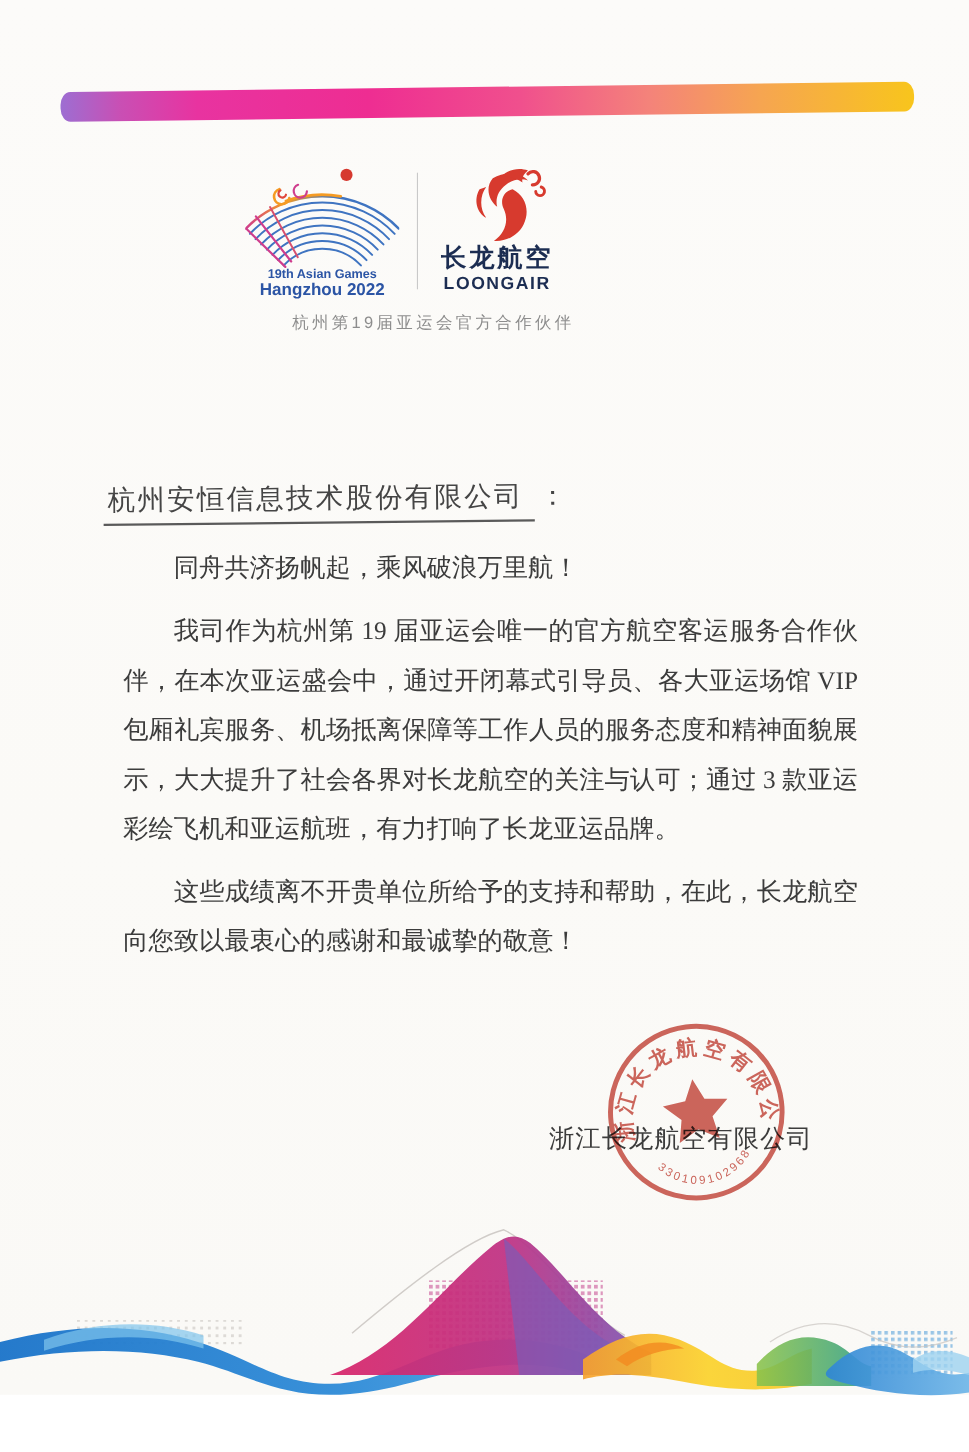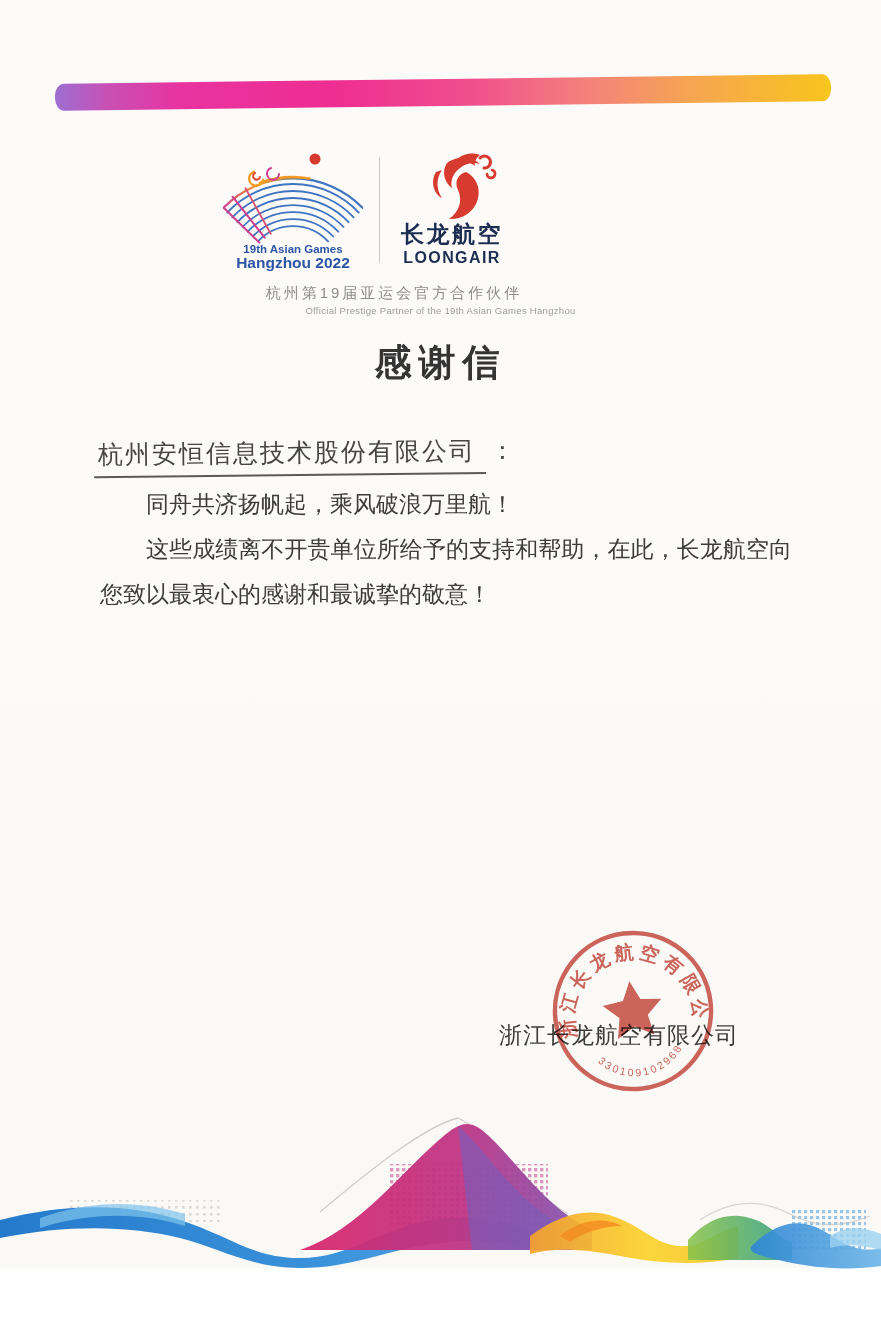--- a/index.html
+++ b/index.html
@@ -43,21 +43,21 @@
   }
   .salutation .name{
     display:inline-block;padding:0 10px 5px 4px;letter-spacing:2px;
     border-bottom:2px solid #5a5a5a;
   }
   .salutation .colon{display:inline-block;margin-left:4px;}
   .body-text{
     position:absolute;left:100px;top:482px;width:692px;
     font-size:23px;line-height:45px;color:#3c3c3c;text-align:justify;
   }
-  .body-text p{margin:0;text-indent:2em;}
+  .body-text p{margin:12px;text-indent:2em;}
   .signature{
     position:absolute;right:142px;top:1014px;text-align:center;
     font-size:23px;line-height:43px;color:#3c3c3c;letter-spacing:1px;
   }
   .seal{
     position:absolute;left:546px;top:924px;width:174px;height:174px;
     opacity:.82;mix-blend-mode:multiply;transform:rotate(-7deg);
   }
   .waves{position:absolute;left:0;top:1108px;width:881px;height:162px;}
 </style>
@@ -112,30 +112,29 @@
         <path d="M84,12 a6,6 0 1 1 4,10" fill="none" stroke="#d73a2e" stroke-width="3" stroke-linecap="round"></path>
         <path d="M96,24 a4,4 0 1 1 -5,4" fill="none" stroke="#d73a2e" stroke-width="2.6" stroke-linecap="round"></path>
         <path d="M46,24 C40,32 40,44 46,52 C38,48 34,36 40,26 Z" fill="#d73a2e"></path>
       </g>
       <text x="56" y="96" text-anchor="middle" font-size="23" font-weight="bold" fill="#1c2d52" letter-spacing="2.5">长龙航空</text>
       <text x="56" y="117" text-anchor="middle" font-family="Liberation Sans, sans-serif" font-size="16" font-weight="bold" fill="#1c2d52" letter-spacing="1.4">LOONGAIR</text>
     </svg>
   </div>
 
   <div class="partner-cn">杭州第19届亚运会官方合作伙伴</div>
-  <div class="partner-en">Official Prestige Partner of the 19th Asian Games Hangzhou</div>
-
-  <h1 class="title">感谢信</h1>
+
 
   <div class="salutation">
     <span class="name">杭州安恒信息技术股份有限公司</span><span class="colon">：</span>
   </div>
 
   <div class="body-text">
     <p>同舟共济扬帆起，乘风破浪万里航！</p>
+    <p>我司作为杭州第 19 届亚运会唯一的官方航空客运服务合作伙伴，在本次亚运盛会中，通过开闭幕式引导员、各大亚运场馆 VIP 包厢礼宾服务、机场抵离保障等工作人员的服务态度和精神面貌展示，大大提升了社会各界对长龙航空的关注与认可；通过 3 款亚运彩绘飞机和亚运航班，有力打响了长龙亚运品牌。</p>
     <p>这些成绩离不开贵单位所给予的支持和帮助，在此，长龙航空向您致以最衷心的感谢和最诚挚的敬意！</p>
   </div>
 
   <div class="signature">
     <div>浙江长龙航空有限公司</div>
   </div>
 
   <svg class="seal" viewBox="0 0 174 174">
     <defs>
       <path id="sealTop" d="M29,110 A60,60 0 1 1 145,110" fill="none"></path>

